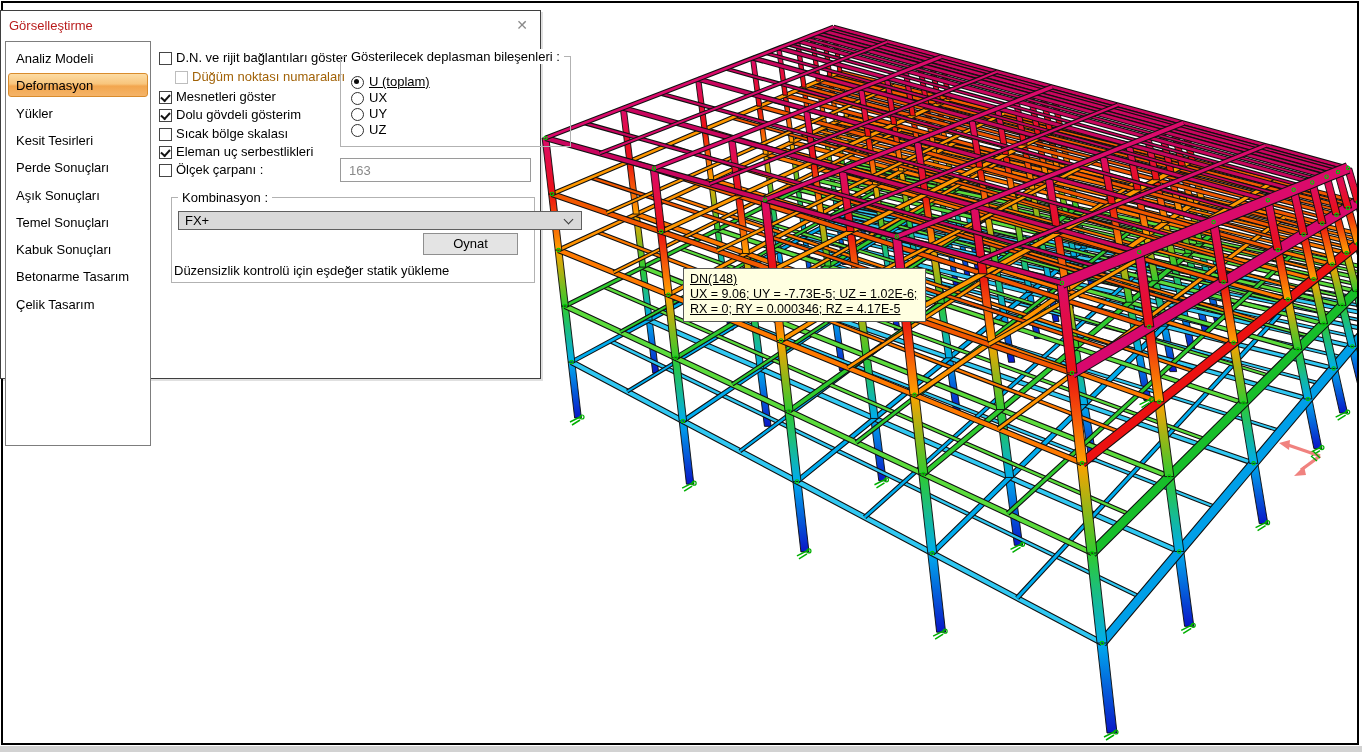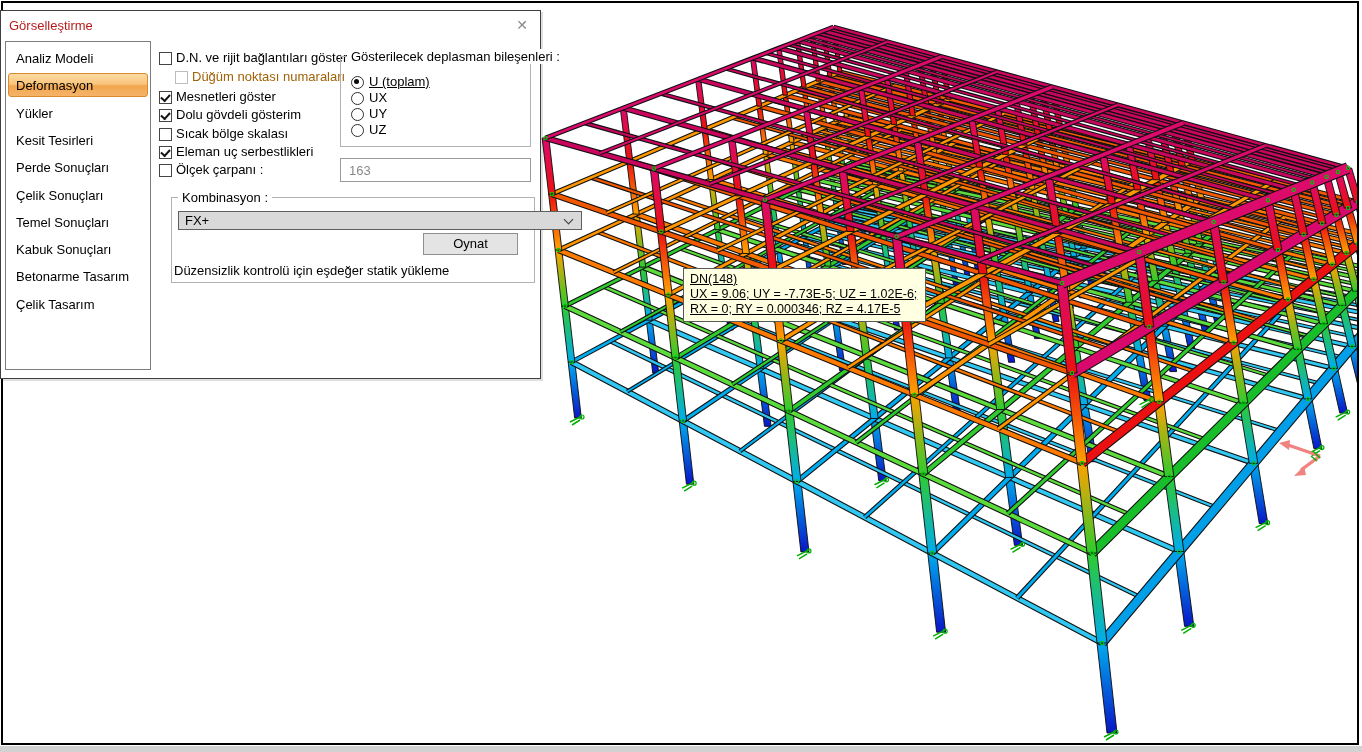--- a/index.html
+++ b/index.html
@@ -14,21 +14,21 @@
   .tooltip{position:absolute;left:683px;top:268px;z-index:6;background:#FFFFE1;
            border:1px solid #5a5a5a;padding:3px 8px 4px 6px;font-size:12.5px;line-height:15px;color:#000;
            white-space:nowrap;text-decoration:underline;}
   
   .dialog{position:absolute;left:0;top:10px;width:541px;height:369px;background:#fff;
           border:1px solid #3f3f3f;box-sizing:border-box;z-index:10;
           box-shadow:2px 2px 0 rgba(0,0,0,0.12);font-size:13px;color:#000;}
   .dlg-title{position:absolute;left:8px;top:7px;font-size:13px;color:#b91c1c;}
   .dlg-close{position:absolute;right:9px;top:5px;width:18px;height:18px;text-align:center;
              line-height:18px;font-size:14px;color:#8a8a8a;cursor:pointer;}
-  .listbox{position:absolute;left:4px;top:30px;width:146px;height:329px;
+  .listbox{position:absolute;left:4px;top:30px;width:146px;height:405px;
            border:1px solid #7d7d7d;box-sizing:border-box;background:#fff;}
   .sb-item{position:absolute;left:2px;right:2px;height:24px;line-height:24px;padding-left:7px;
            color:#000;cursor:pointer;border:1px solid transparent;box-sizing:border-box;border-radius:3px;}
   .sb-item.sel{border-color:#d98c2d;
      background:linear-gradient(180deg,#FDDCA4 0%,#F8C57C 45%,#F2A64E 55%,#F5B469 100%);}
   .cb{position:absolute;width:13px;height:13px;background:#fff;border:1px solid #454545;box-sizing:border-box;cursor:pointer;}
   .cb.checked::after{content:"";position:absolute;left:1px;top:2px;width:7px;height:4px;
        border-left:2px solid #141414;border-bottom:2px solid #141414;transform:rotate(-48deg);}
   .cb.disabled{border-color:#bdbdbd;}
   .cb-label{position:absolute;line-height:14px;white-space:nowrap;}
@@ -671,21 +671,21 @@
 <div class="dialog">
   <div class="dlg-title">Görselleştirme</div>
   <div class="dlg-close">✕</div>
 
   <div class="listbox" id="sidebar-list">
       <div class="sb-item" style="top: 4px;">Analiz Modeli</div>
       <div class="sb-item sel" style="top: 31.3px;">Deformasyon</div>
       <div class="sb-item" style="top: 58.6px;">Yükler</div>
       <div class="sb-item" style="top: 85.9px;">Kesit Tesirleri</div>
       <div class="sb-item" style="top: 113.2px;">Perde Sonuçları</div>
-      <div class="sb-item" style="top: 140.5px;">Çelik Sonuçları</div>
+      <div class="sb-item" style="top: 140.5px;">Aşık Sonuçları</div>
       <div class="sb-item" style="top: 167.8px;">Temel Sonuçları</div>
       <div class="sb-item" style="top: 195.1px;">Kabuk Sonuçları</div>
       <div class="sb-item" style="top: 222.4px;">Betonarme Tasarım</div>
       <div class="sb-item" style="top: 249.7px;">Çelik Tasarım</div>
     </div>
 
   <div id="cb-zone">
       <div class="cb" style="left: 158px; top: 41px;"></div>
       <div class="cb-label" style="left: 175px; top: 40px;">D.N. ve rijit bağlantıları göster</div>
       <div class="cb disabled" style="left: 174px; top: 60px;"></div>
@@ -695,21 +695,21 @@
       <div class="cb checked" style="left: 158px; top: 98px;"></div>
       <div class="cb-label" style="left: 175px; top: 97px;">Dolu gövdeli gösterim</div>
       <div class="cb" style="left: 158px; top: 117px;"></div>
       <div class="cb-label" style="left: 175px; top: 116px;">Sıcak bölge skalası</div>
       <div class="cb checked" style="left: 158px; top: 135px;"></div>
       <div class="cb-label" style="left: 175px; top: 134px;">Eleman uç serbestlikleri</div>
       <div class="cb" style="left: 158px; top: 153px;"></div>
       <div class="cb-label" style="left: 175px; top: 152px;">Ölçek çarpanı :</div>
     </div>
 
-  <div class="groupbox" style="left:339px;top:45px;width:191px;height:91px;padding-left:16px;">
+  <div class="groupbox" style="left:339px;top:45px;width:231px;height:91px;padding-left:16px;">
     <div class="gb-label">Gösterilecek deplasman bileşenleri :</div>
     <div id="radio-zone">
         <div class="radio sel" style="left: 10px; top: 19px;"></div>
         <div class="radio-label" style="left: 28px; top: 18px; text-decoration: underline;">U (toplam)</div>
         <div class="radio" style="left: 10px; top: 35px;"></div>
         <div class="radio-label" style="left: 28px; top: 34px;">UX</div>
         <div class="radio" style="left: 10px; top: 51px;"></div>
         <div class="radio-label" style="left: 28px; top: 50px;">UY</div>
         <div class="radio" style="left: 10px; top: 67px;"></div>
         <div class="radio-label" style="left: 28px; top: 66px;">UZ</div>

